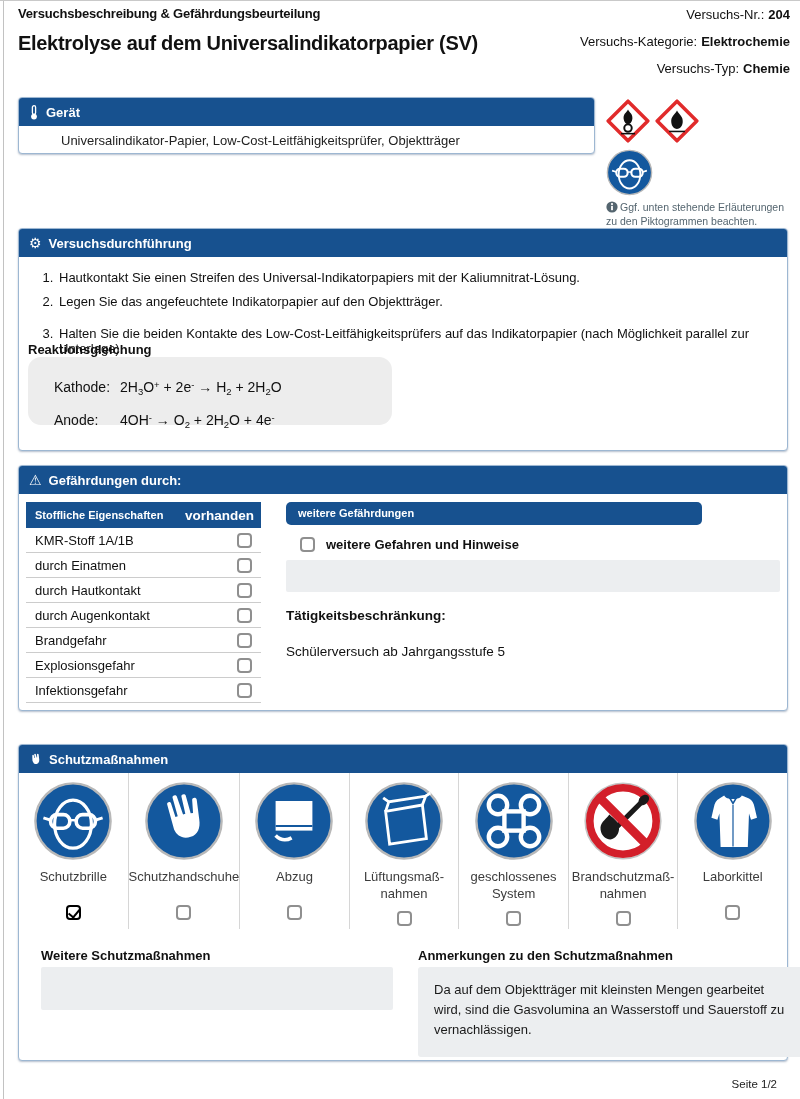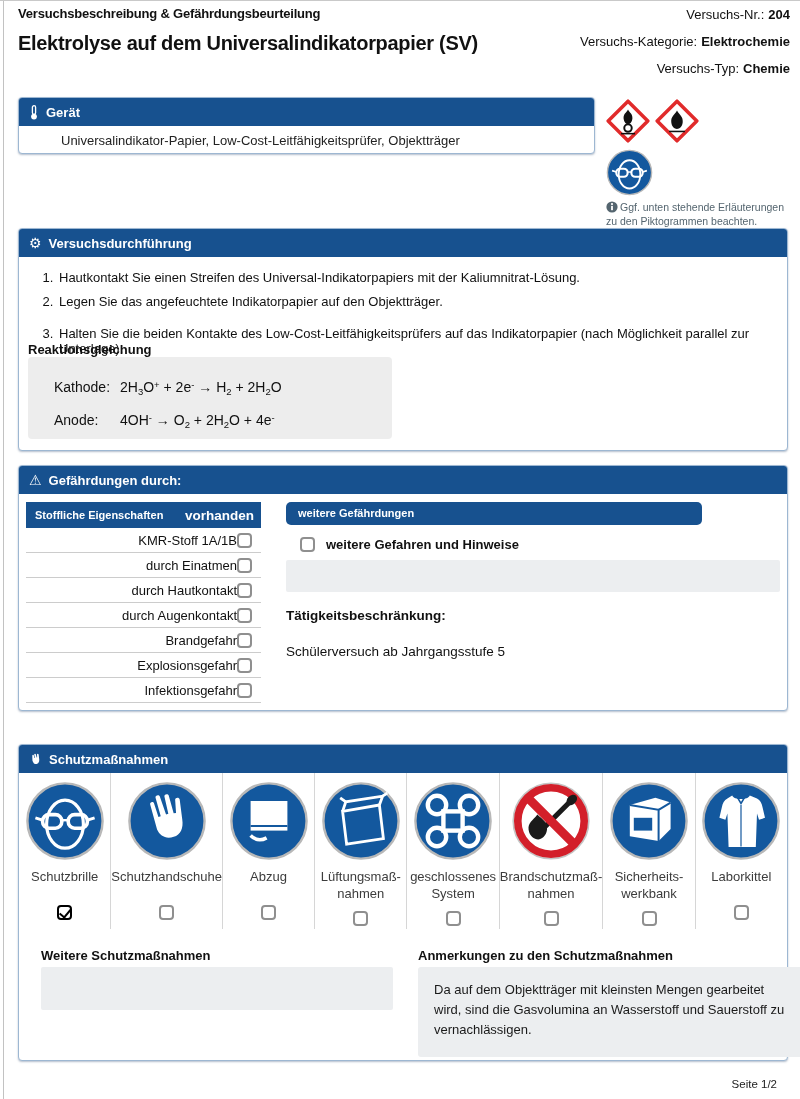--- a/index.html
+++ b/index.html
@@ -35,35 +35,35 @@
   .picto-note { position:absolute; left:606px; top:199px; width:188px; font-size:10.5px;
                 color:#54656f; line-height:1.35; }
   .picto-note svg { vertical-align:-2px; margin-right:2px; }
 
   
   .durchfuehrung { left:18px; top:227px; width:770px; height:223px; }
   .steps { margin:13px 0 0 0; padding-left:38px; font-size:13px; color:#111; }
   .steps li { margin-bottom:9px; padding-left:2px; }
   .steps li:nth-child(3) { margin-top:17px; }
   .reaction-heading { position:absolute; left:9px; top:113px; font-size:13px; font-weight:bold; }
-  .eq-box { position:absolute; left:9px; top:128px; width:364px; height:82px; background:#ededed;
-            border-radius:4px; padding:15px 0 0 26px; font-size:14px; color:#111; }
+  .eq-box { position:absolute; left:9px; top:128px; width:364px; height:68px; background:#ededed;
+            border-radius:13px; padding:15px 0 0 26px; font-size:14px; color:#111; }
   .eq-row { line-height:26px; }
   .eq-label { display:inline-block; width:66px; }
   sup { font-size:9.5px; vertical-align:4px; }
   sub { font-size:9.5px; vertical-align:-3px; }
 
   
   .gefaehrdungen { left:18px; top:464px; width:770px; height:246px; }
   .hazard-table { position:absolute; left:7px; top:36px; width:235px; }
   .ht-head { background:#17518f; color:#fff; display:flex; justify-content:space-between;
              align-items:center; padding:4px 7px 4px 9px; height:26px; }
   .ht-head .c1 { font-size:11px; font-weight:bold; }
   .ht-head .c2 { font-size:13.5px; font-weight:bold; }
-  .h-row { display:flex; justify-content:flex-end; align-items:center; height:25px;
+  .h-row { display:flex; justify-content:space-between; align-items:center; height:25px;
            border-bottom:1px solid #ccc; padding:0 9px 0 9px; font-size:13px; }
   .cb { display:inline-block; width:15px; height:15px; border:2px solid #8f8f8f; border-radius:4px;
         background:#fff; position:relative; flex:none; }
   .cb.checked { border-color:#000; }
   .cb.checked::after { content:""; position:absolute; left:3px; top:-1px; width:5px; height:10px;
         border-right:2.5px solid #000; border-bottom:2.5px solid #000; transform:rotate(40deg); }
   .wg-bar { position:absolute; left:267px; top:36px; width:416px; height:23px; background:#17518f;
             color:#fff; font-weight:bold; font-size:11px; padding:5px 12px; border-radius:5px; }
   .wg-check { position:absolute; left:281px; top:71px; display:flex; align-items:center; gap:11px;
               font-size:13px; font-weight:bold; }
@@ -321,33 +321,20 @@
             </g>
             <path d="M33 42 c7 7 13 9 12 19 c-1 8 -7 12 -11 12 c-5 0 -11 -4 -12 -12 c-1 -9 5 -11 11 -19 z" fill="#1a1a1a"></path>
             <rect x="44.5" y="-10" width="11" height="120" transform="rotate(-45 50 50)" fill="#d31f2a" clip-path="url(#bsclip)"></rect>
           </svg>
         </span>
         <div class="m-label">Brandschutzmaß-
 nahmen</div>
         <span class="cb m-cb"></span>
       </div>
 
-      <div class="measure">
-        <span class="m-icon">
-          <svg viewBox="0 0 100 100">
-            <circle cx="50" cy="50" r="47" fill="#13589e" stroke="#b8b8b8" stroke-width="3"></circle>
-            <path d="M26 30 L58 21 L77 27 L77 60 L62 75 L26 69 Z" fill="#fff"></path>
-            <path d="M26 30 L62 36 L62 75 M62 36 L77 27" fill="none" stroke="#13589e" stroke-width="2.5"></path>
-            <rect x="31" y="46" width="23" height="16" fill="#13589e"></rect>
-          </svg>
-        </span>
-        <div class="m-label">Sicherheits-
-werkbank</div>
-        <span class="cb m-cb"></span>
-      </div>
 
       <div class="measure">
         <span class="m-icon">
           <svg viewBox="0 0 100 100">
             <circle cx="50" cy="50" r="47" fill="#13589e" stroke="#b8b8b8" stroke-width="3"></circle>
             <path d="M39 18 c2 6 20 6 22 0 l9 4 c4 2 6 6 7 11 l3 13 -7.5 2.5 -2.5 -8 -1.5 42 -34 0 -1.5 -42 -2.5 8 -7.5 -2.5 3 -13 c1 -5 3 -9 7 -11 z" fill="#fff"></path>
             <path d="M44 18 l6 10 6 -10" fill="none" stroke="#13589e" stroke-width="2"></path>
             <path d="M50 30 v52" stroke="#13589e" stroke-width="1.5"></path>
           </svg>
         </span>

